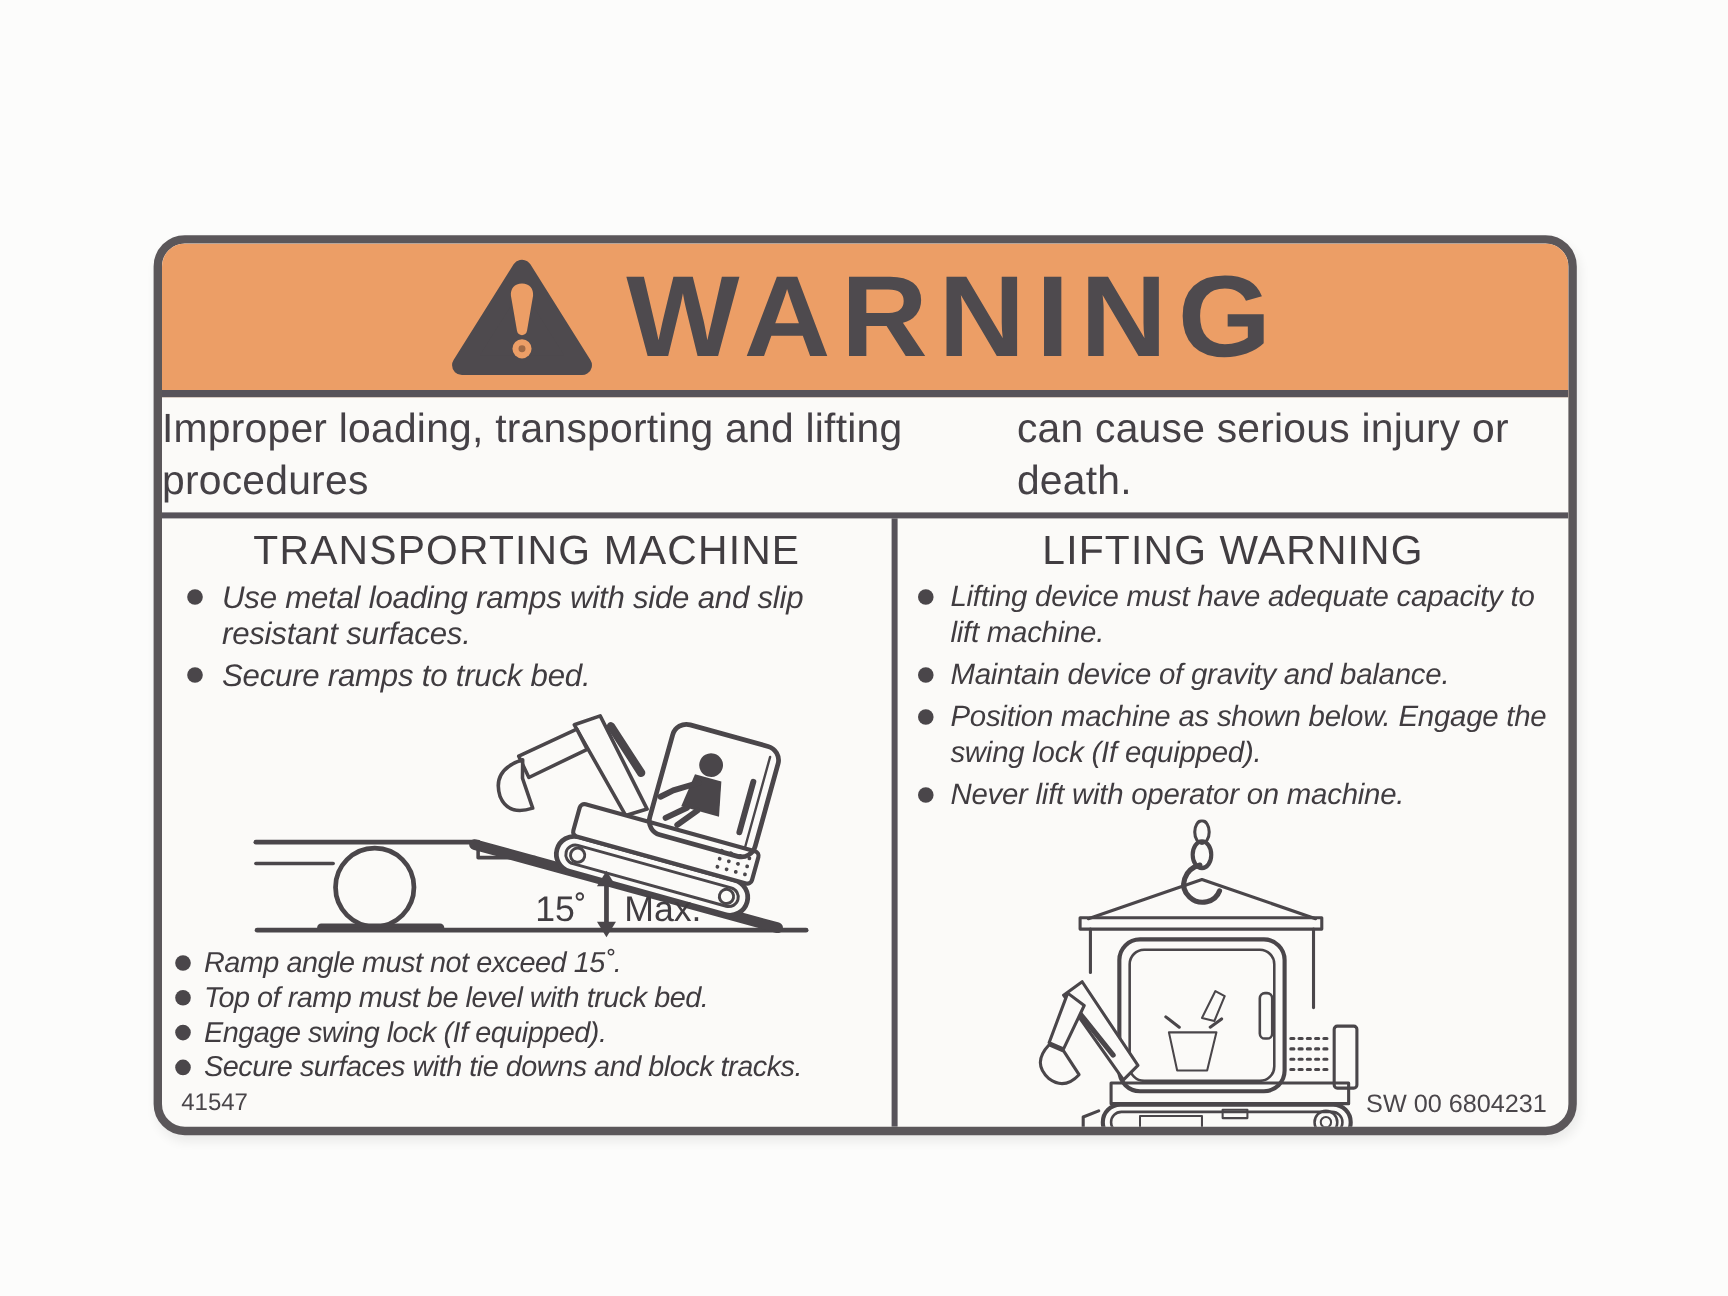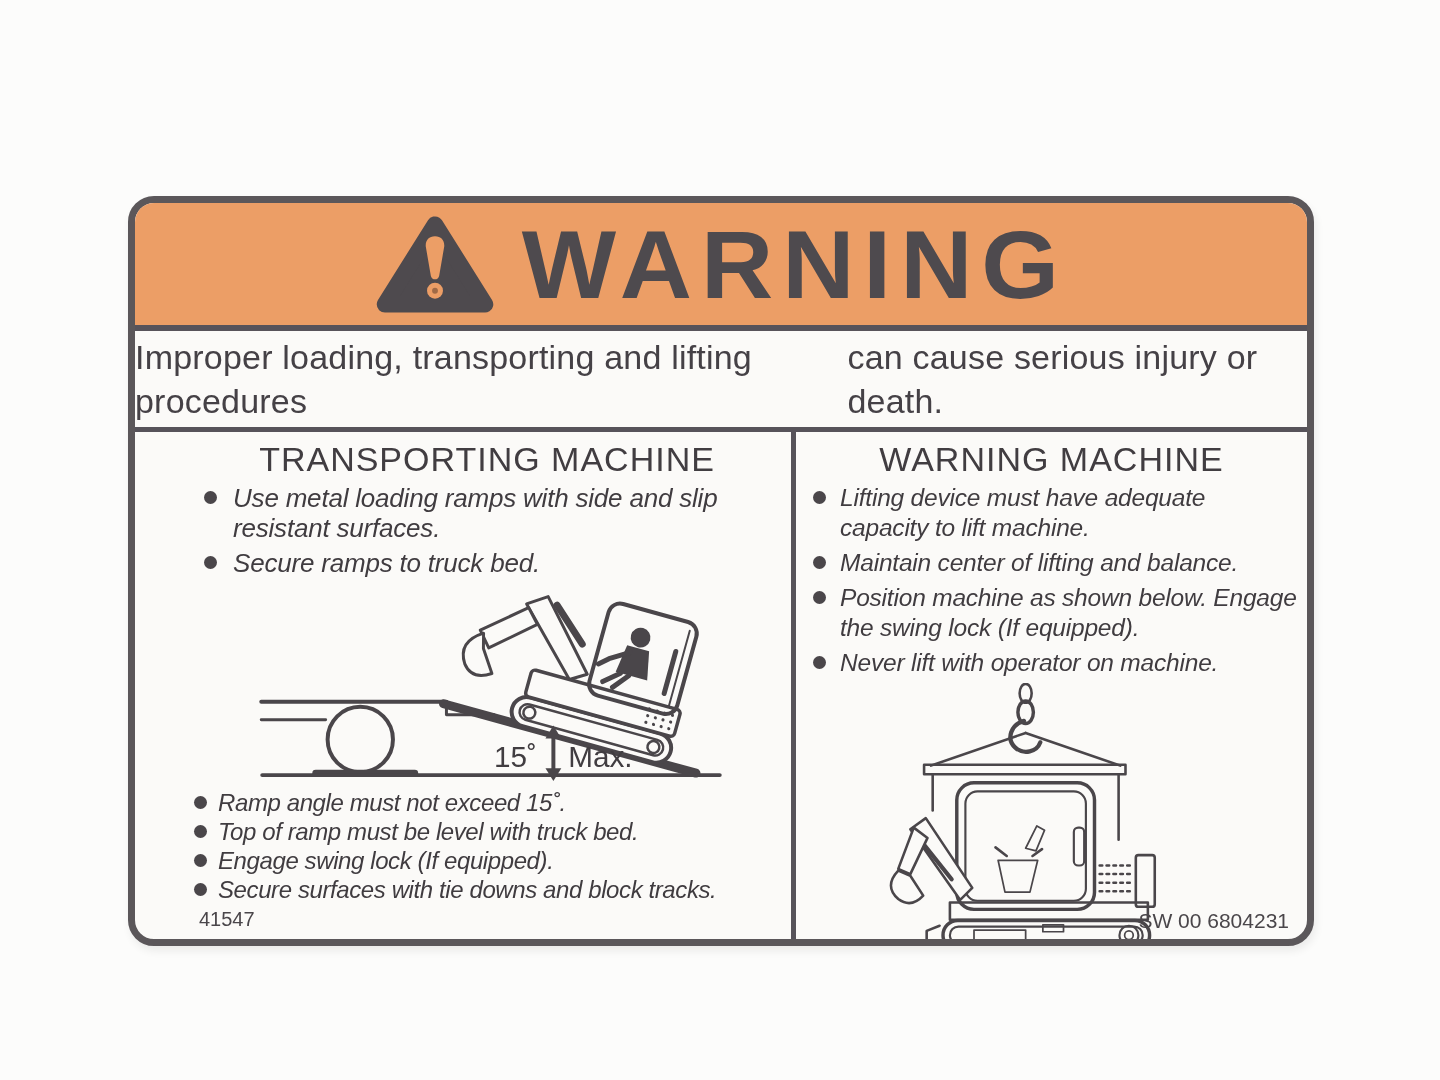--- a/index.html
+++ b/index.html
@@ -46,21 +46,21 @@
   .subtitle{
     height:96px;flex:0 0 96px;
     border-bottom:5px solid #57535a;
     display:flex;flex-direction:row;align-items:center;justify-content:center;
     color:#454146;
     font-size:34px;line-height:44px;
     letter-spacing:0.2px;
   }
 
   
-  .columns{flex:1 1 auto;display:flex;min-height:0;margin-left:48px;}
+  .columns{flex:1 1 auto;display:flex;min-height:0;}
   .col{position:relative;box-sizing:border-box;padding:4px 8px 30px 8px;color:#403c40;}
   .col-left{width:608px;flex:0 0 608px;}
   .col-right{flex:1 1 auto;border-left:5px solid #57535a;}
 
   .col-heading{
     margin:4px 0 2px 0;
     text-align:center;
     font-size:34px;font-weight:400;
     letter-spacing:1px;
     color:#413d41;
@@ -197,26 +197,26 @@
             <li>Ramp angle must not exceed 15˚.</li>
             <li>Top of ramp must be level with truck bed.</li>
             <li>Engage swing lock (If equipped).</li>
             <li>Secure surfaces with tie downs and block tracks.</li>
           </ul>
 
         <div class="pn pn-left">41547</div>
       </div>
 
       <div class="col col-right">
-        <h2 class="col-heading">WARNING MACHINE</h2>
+        <h2 class="col-heading">LIFTING WARNING</h2>
 
         <ul class="bullets list-right">
 
         <li>Lifting device must have adequate capacity to lift machine.</li>
-            <li>Maintain center of lifting and balance.</li>
+            <li>Maintain device of gravity and balance.</li>
             <li>Position machine as shown below. Engage the swing lock (If equipped).</li>
             <li>Never lift with operator on machine.</li>
           </ul>
 
         <svg class="illus-right" width="446" height="278" viewBox="0 0 450 281">
           <g transform="scale(0.87)">
 
             <ellipse class="ln" cx="228" cy="12" rx="7" ry="11" stroke-width="3"></ellipse>
             <ellipse class="ln" cx="228" cy="34" rx="9" ry="13" stroke-width="4"></ellipse>
             <path class="ln" d="M226 44 c-15 4 -21 21 -10 31 c10 9 25 5 29 -6" stroke-width="5"></path>

